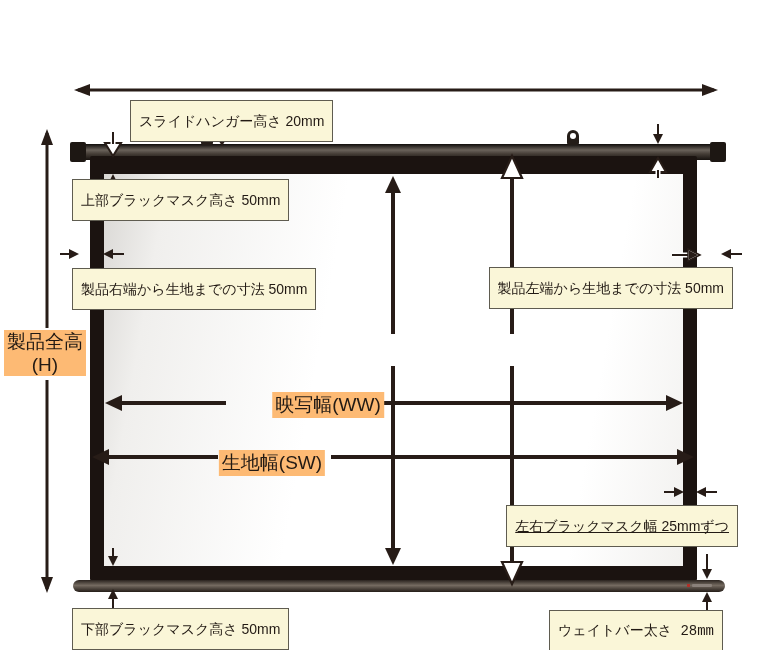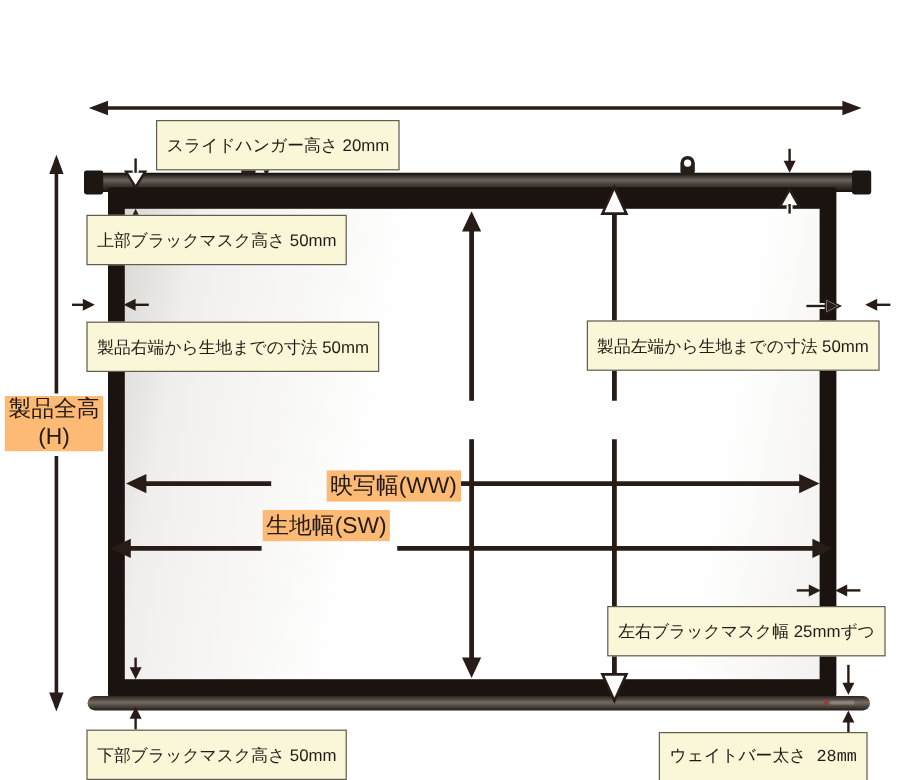--- a/index.html
+++ b/index.html
@@ -174,23 +174,23 @@
       </g>
     </g>
   </svg>
 
 
   <div class="dim-label v-label" style="left:45px;top:330px;">
     <div>製品全高</div>
     <div>(H)</div>
   </div>
   <div class="dim-label" style="left:285px;top:392px;margin-left:43px;">映写幅(WW)</div>
-  <div class="dim-label" style="left:272px;top:425px;">生地幅(SW)</div>
+  <div class="dim-label" style="left:272px;top:450px;">生地幅(SW)</div>
 
   <div class="label-box" style="left:130px;top:100px;">スライドハンガー高さ 20mm</div>
   <div class="label-box" style="left:72px;top:179px;">上部ブラックマスク高さ 50mm</div>
   <div class="label-box" style="left:72px;top:268px;">製品右端から生地までの寸法 50mm</div>
   <div class="label-box" style="right:27px;top:267px;">製品左端から生地までの寸法 50mm</div>
-  <div class="label-box" style="right:22px;top:505px;">左右ブラックマスク幅 25mmずつ</div>
+  <div class="label-box" style="right:22px;top:505px;text-decoration:underline;">左右ブラックマスク幅 25mmずつ</div>
   <div class="label-box" style="left:72px;top:608px;">下部ブラックマスク高さ 50mm</div>
   <div class="label-box" style="right:37px;top:610px;font-family:Liberation Mono, monospace;">ウェイトバー太さ 28mm</div>
 
 </div>
 
 </body></html>

